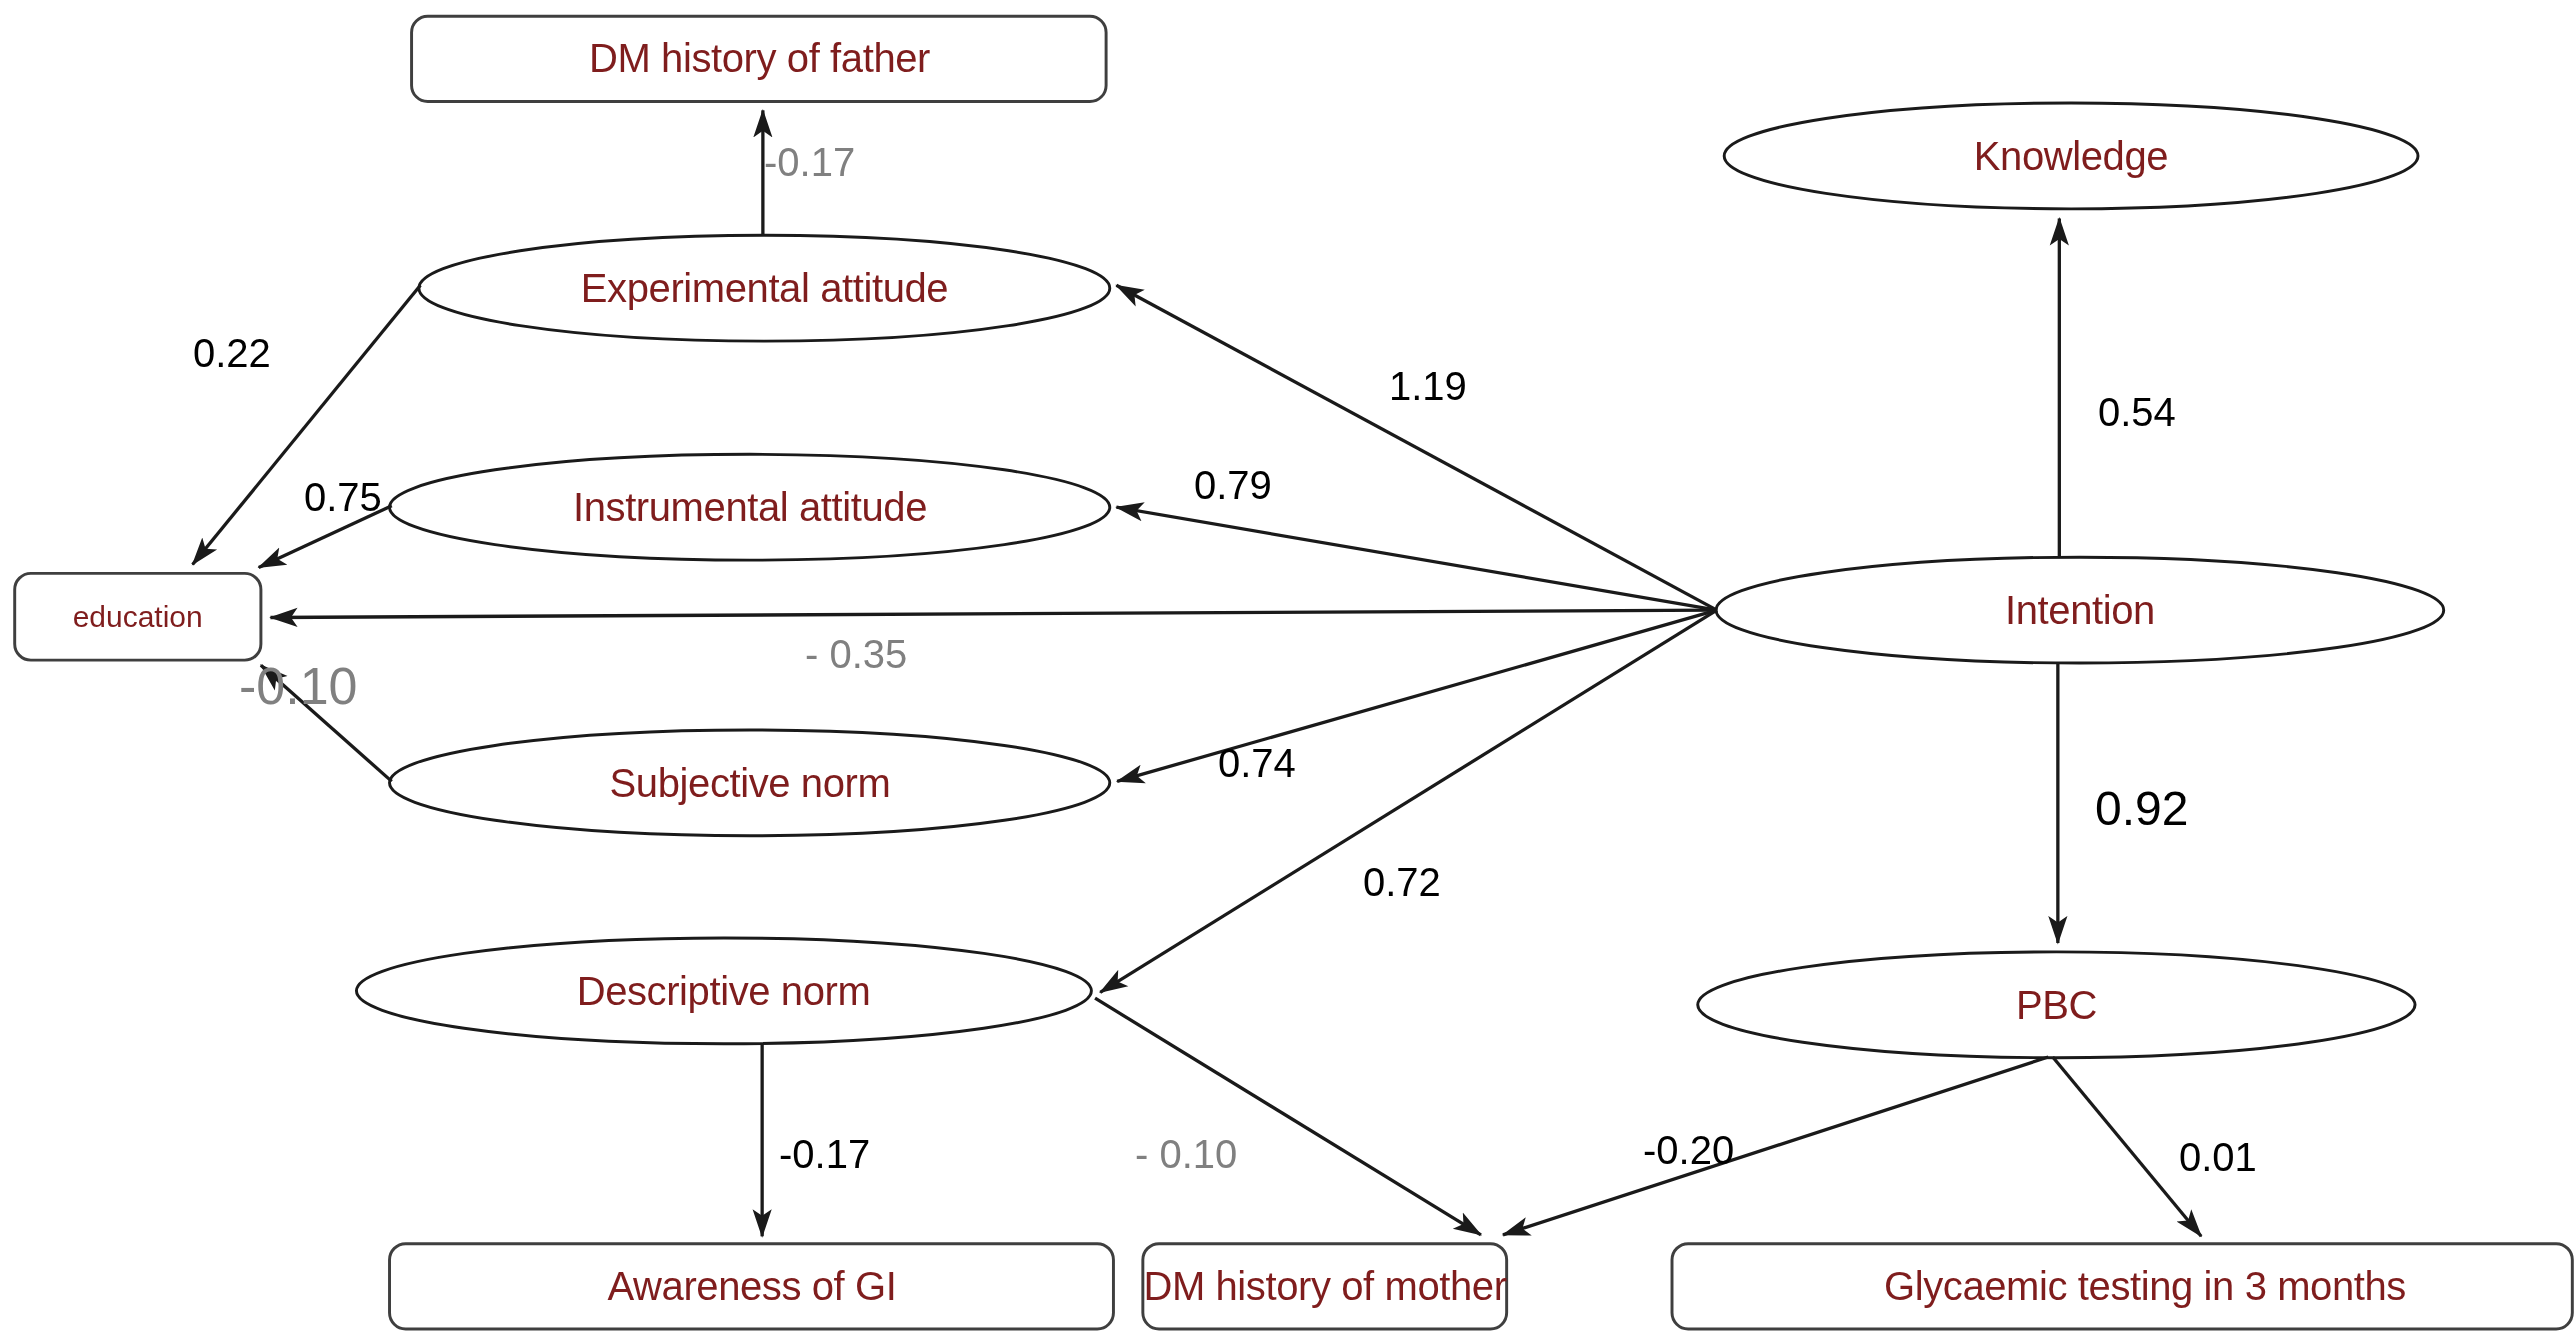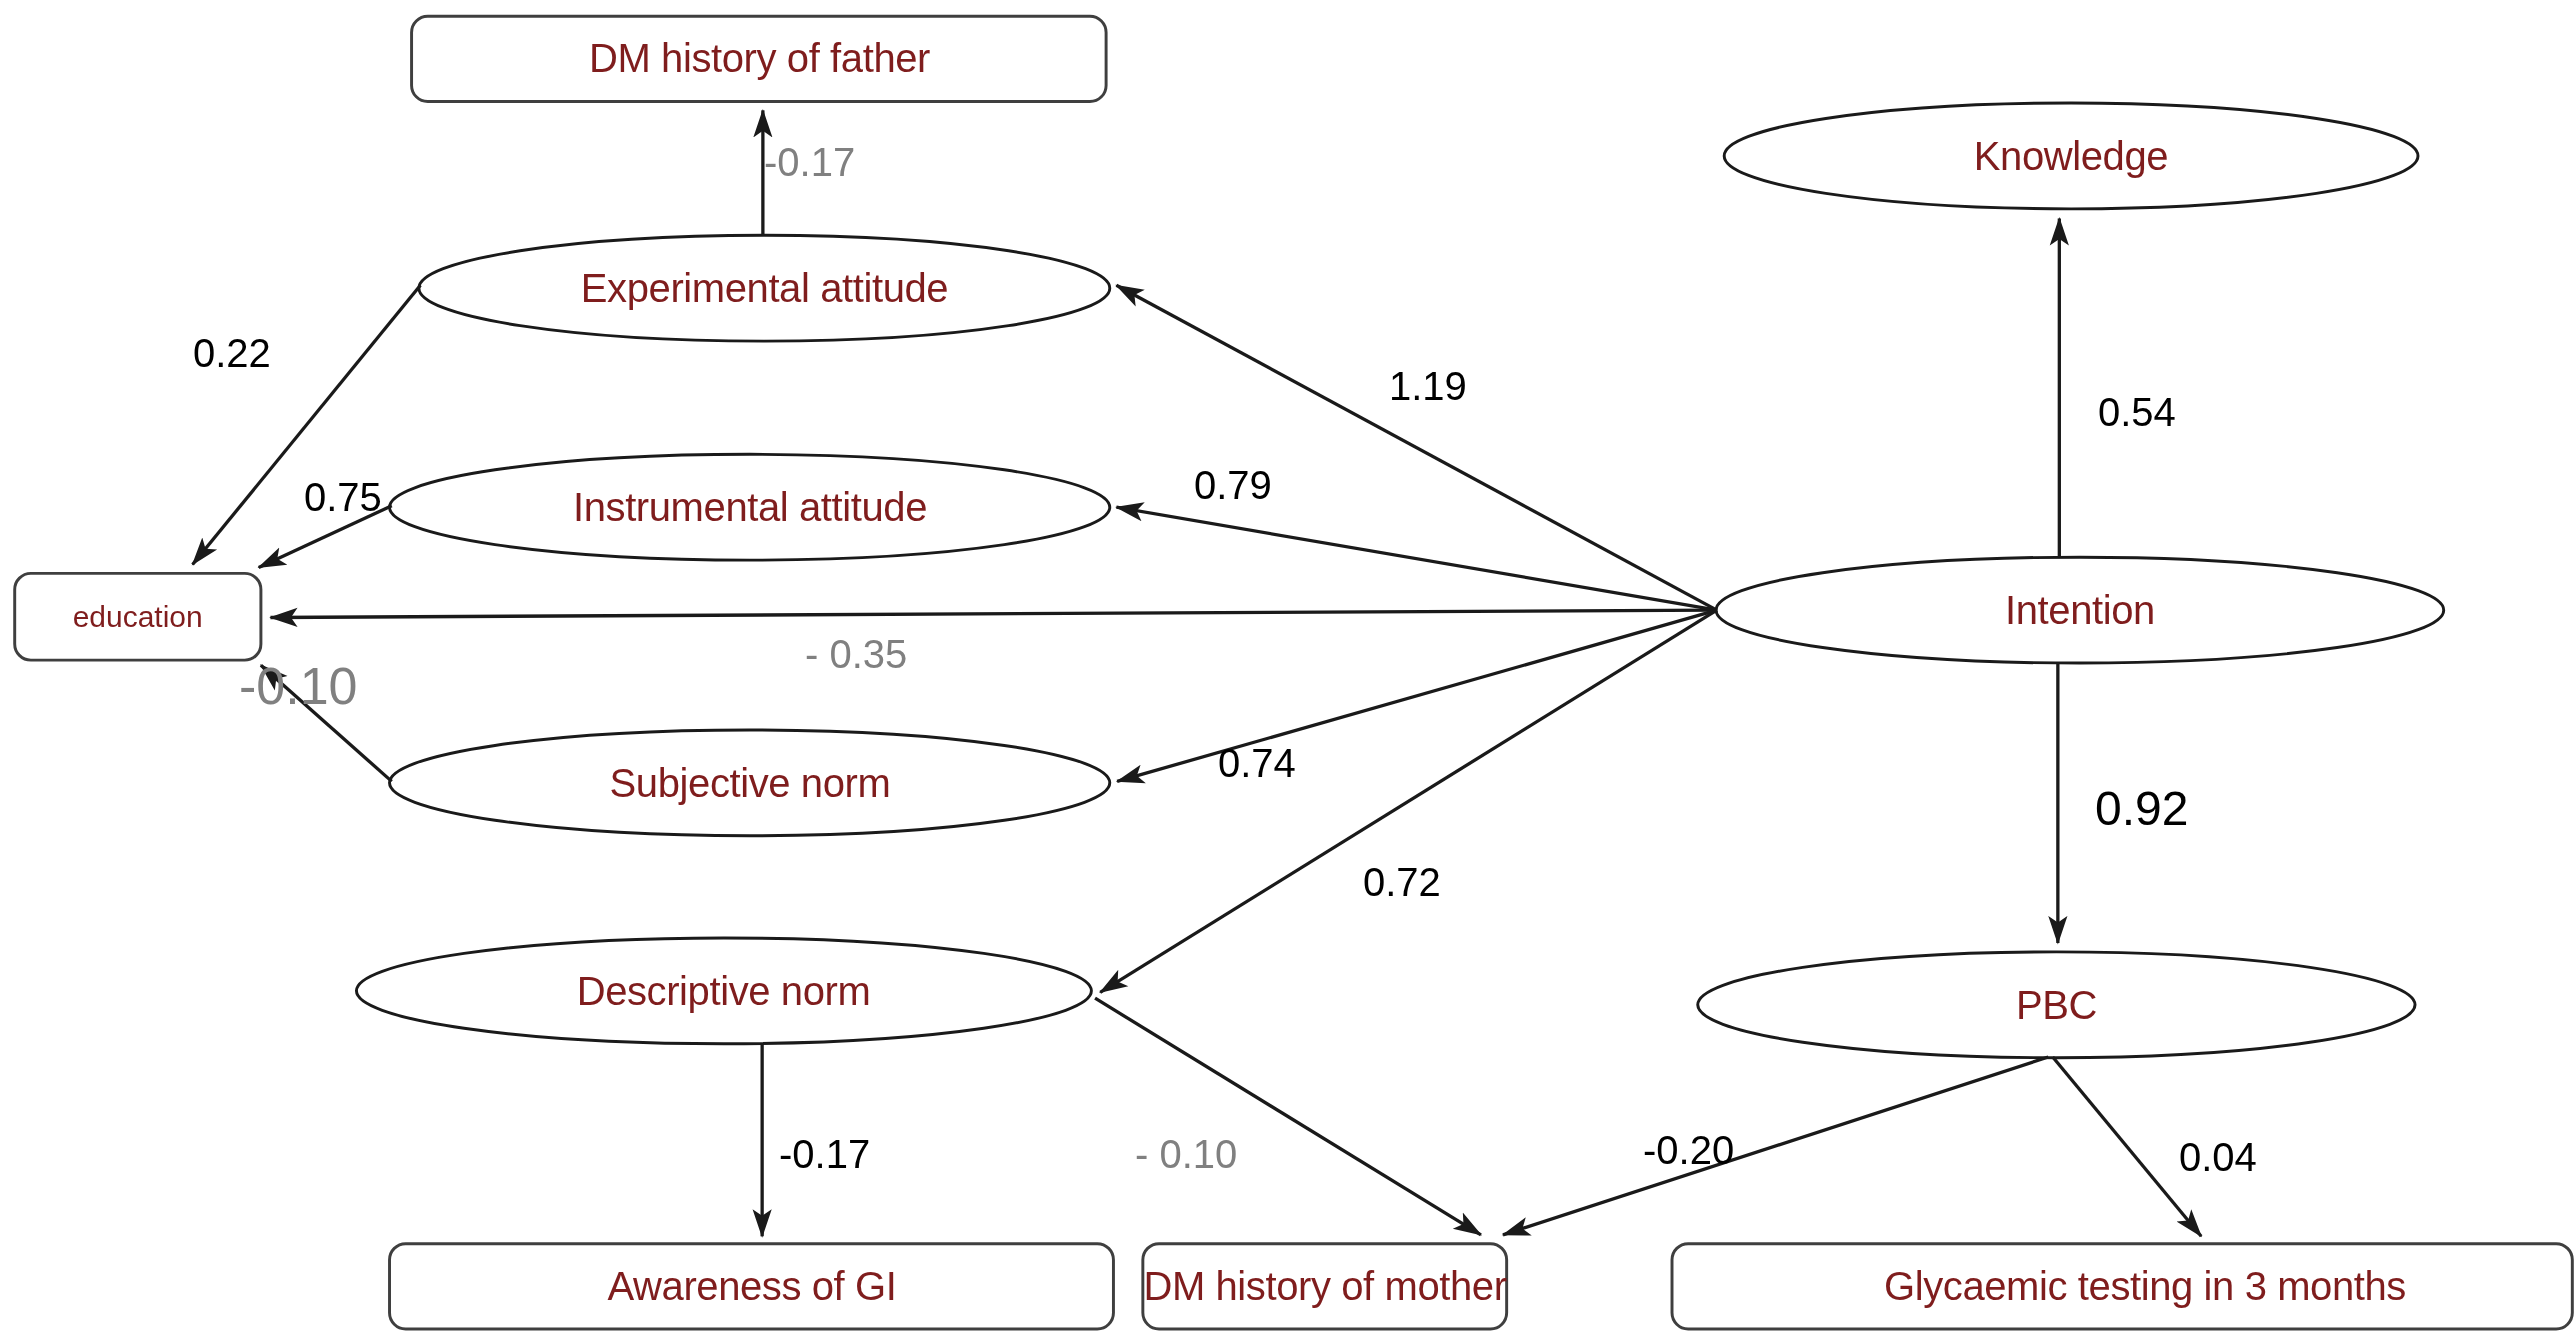--- a/index.html
+++ b/index.html
@@ -162,16 +162,16 @@
   <div class="coef-label" style="left:2098px; top:390px; font-size:40px;">0.54</div>
 
   <div class="coef-label" style="left:2095px; top:781px; font-size:48px;">0.92</div>
 
   <div class="coef-label" style="left:779px; top:1132px; font-size:40px;">-0.17</div>
 
   <div class="coef-label coef-gray" style="left:1135px; top:1132px; font-size:40px;">- 0.10</div>
 
   <div class="coef-label" style="left:1643px; top:1128px; font-size:40px;">-0.20</div>
 
-  <div class="coef-label" style="left:2179px; top:1135px; font-size:40px;">0.04</div>
+  <div class="coef-label" style="left:2179px; top:1135px; font-size:40px;">0.01</div>
 
 </div>
 
 
 </body></html>

